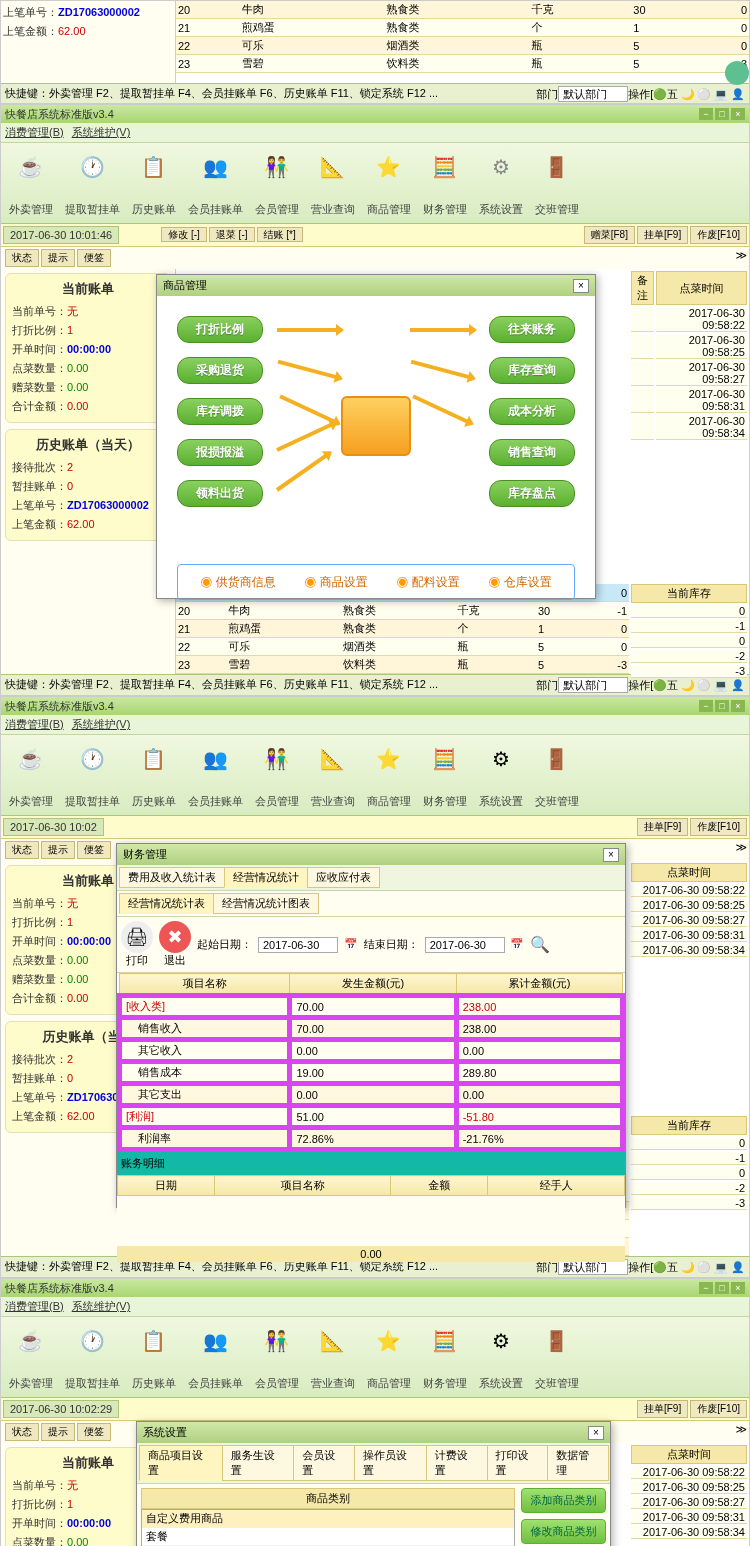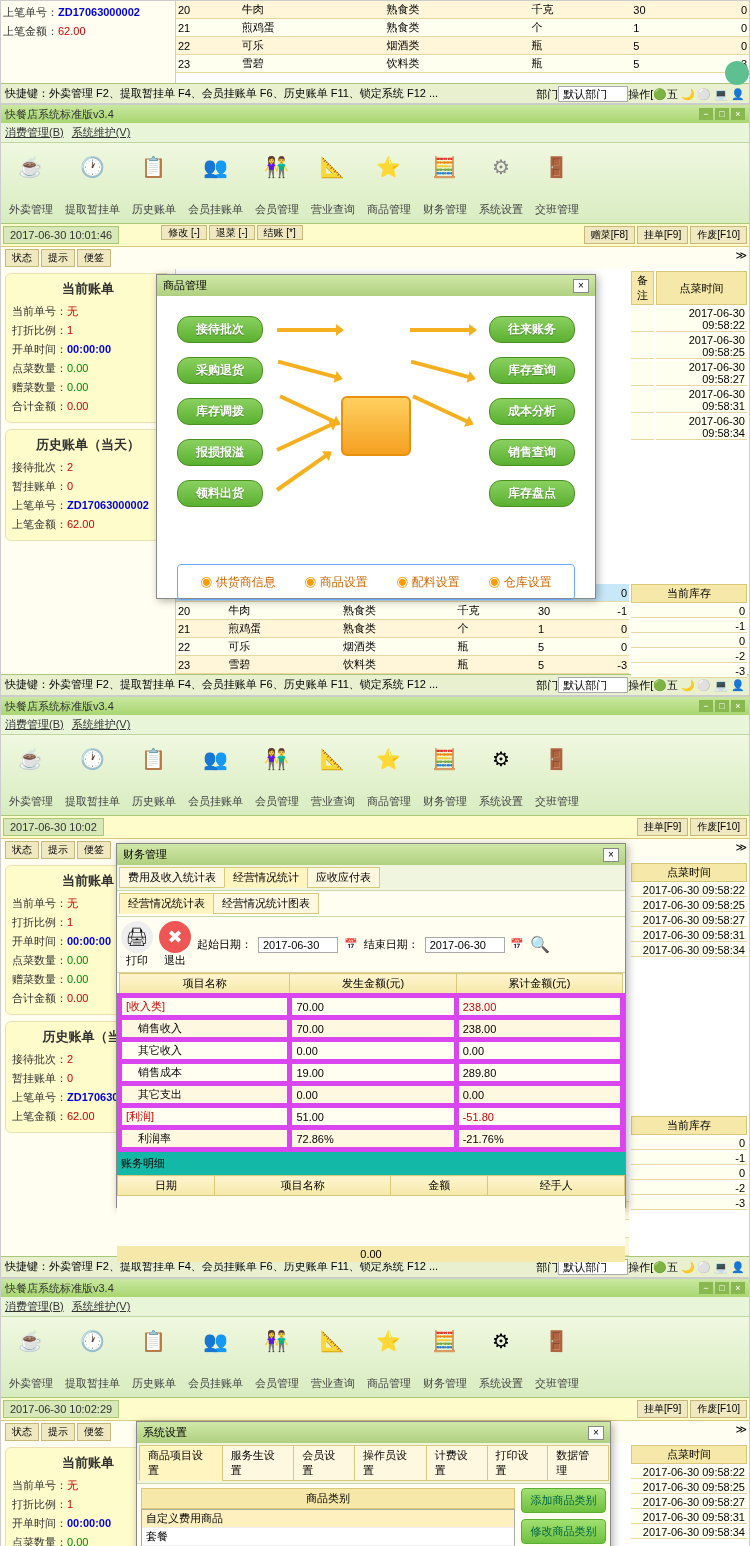--- a/index.html
+++ b/index.html
@@ -7,21 +7,21 @@
 .section{position:relative;border:1px solid #ccc}
 .titlebar{background:linear-gradient(#c9e8a0,#a8d670);height:18px;display:flex;align-items:center;padding:0 4px;font-size:11px;color:#333;justify-content:space-between}
 .winbtns{display:flex;gap:2px}
 .winbtn{width:14px;height:12px;background:#8ab850;font-size:9px;text-align:center;line-height:12px;color:#fff}
 .menubar{background:#e8f5d8;padding:2px 4px;font-size:11px;color:#333;border-bottom:1px solid #c0d8a0}
 .menubar span{margin-right:8px;text-decoration:underline}
 .toolbar{background:linear-gradient(#f0f8e0,#d8ecc0);display:flex;padding:4px 2px;border-bottom:1px solid #a8c878}
 .tbtn{display:flex;flex-direction:column;align-items:center;padding:2px 6px;min-width:52px}
 .ticon{width:36px;height:36px;border-radius:6px;display:flex;align-items:center;justify-content:center;font-size:20px}
 .tlabel{font-size:11px;color:#444;margin-top:17px}
-.topstrip{background:#fffccc;display:flex;padding:2px;border-bottom:1px solid #d8c878}
+.topstrip{background:#fffccc;display:flex;align-items:center;padding:2px;border-bottom:1px solid #d8c878}
 .timebox{background:#d8e8b8;padding:2px 6px;font-size:11px;color:#333;border:1px solid #a8c878}
 .tabbtn{background:#f0e8c0;border:1px solid #c8b878;padding:1px 6px;margin-left:2px;font-size:10px}
 .leftpanel{width:175px;background:#fffef0;border-right:1px solid #d8d0a0;padding:4px}
 .lgroup{background:#fffccc;border:1px solid #e8e0b0;border-radius:6px;margin-bottom:6px;padding:6px}
 .lgtitle{text-align:center;font-weight:bold;font-size:13px;color:#333;margin-bottom:4px}
 .lrow{font-size:11px;color:#333;padding:2px 0}
 .lrow .v{color:#c00}
 .lrow .vb{color:#00d;font-weight:bold}
 .lrow .vg{color:#080}
 .mainarea{display:flex;background:#fff}
@@ -308,21 +308,21 @@
 </div>
 
 <div class="dialog" style="left:155px;top:5px;width:440px;height:325px">
 <div class="dlgtitle">
           <span>商品管理</span>
           <div class="dlgclose">×</div>
         </div>
 <div style="position:relative;height:260px;background:#fff">
 <div class="centericon"></div>
 <div style="position:absolute;left:20px;top:20px;display:flex;flex-direction:column;gap:14px">
-<div class="greenbtn">接待批次</div>
+<div class="greenbtn">打折比例</div>
 <div class="greenbtn">采购退货</div>
 <div class="greenbtn">库存调拨</div>
 <div class="greenbtn">报损报溢</div>
 <div class="greenbtn">领料出货</div>
 </div>
 <div style="position:absolute;right:20px;top:20px;display:flex;flex-direction:column;gap:14px">
 <div class="greenbtn">往来账务</div>
 <div class="greenbtn">库存查询</div>
 <div class="greenbtn">成本分析</div>
 <div class="greenbtn">销售查询</div>

